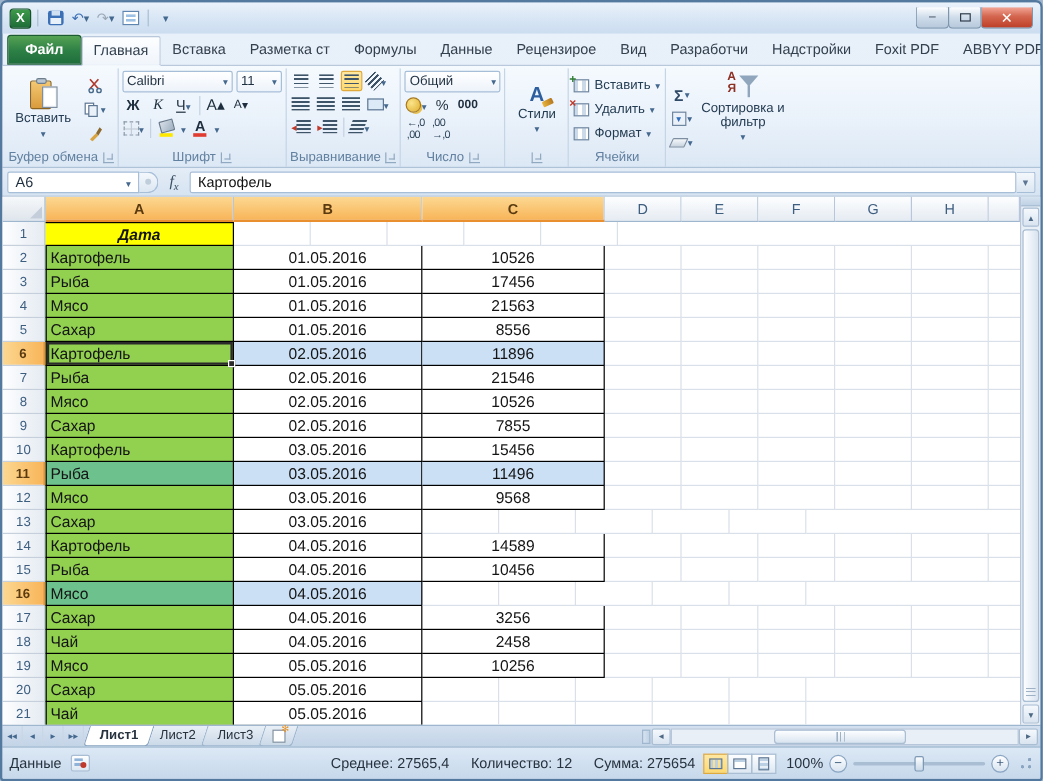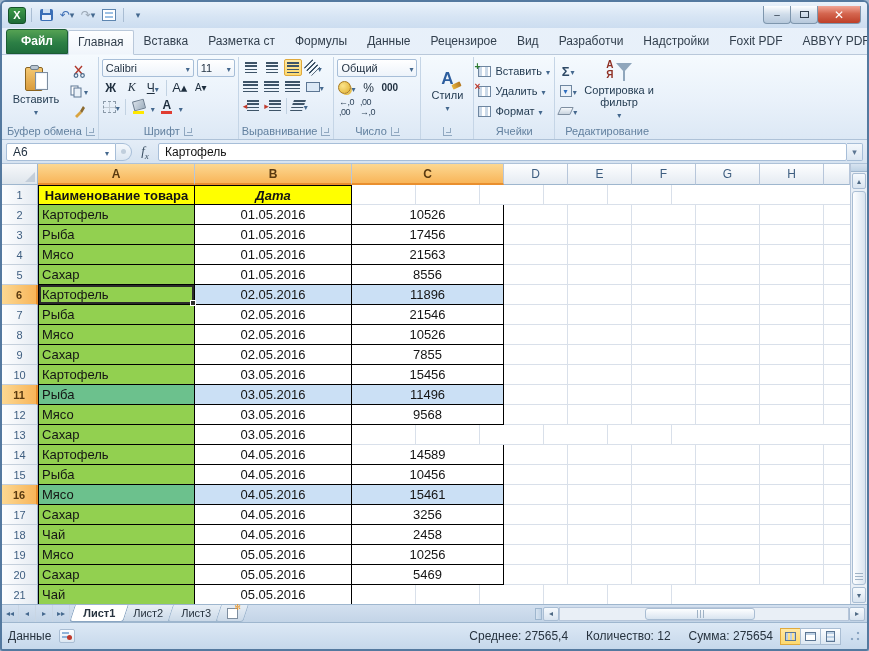--- a/index.html
+++ b/index.html
@@ -503,23 +503,20 @@
         </div>
         <div class="bigbtn2">
           <span class="sortico">
               <span class="az">А<br>Я</span>
               <span class="funnel"></span>
             </span>
           <span>Сортировка и фильтр</span>
           <span class="i-down"></span>
         </div>
       </div>
-      <div class="glabel">
-          <span>Редактирование</span>
-        </div>
     </div>
   </div>
 
   <div class="formulabar">
     <div class="namebox">
         <span>А6</span>
         <span class="i-down"></span>
       </div>
     <div class="nb-split">
         <i></i>
@@ -541,21 +538,20 @@
           <div class="colhdr" style="width: 64px;">D</div>
           <div class="colhdr" style="width: 64px;">E</div>
           <div class="colhdr" style="width: 64px;">F</div>
           <div class="colhdr" style="width: 64px;">G</div>
           <div class="colhdr" style="width: 64px;">H</div>
           <div class="colhdr" style="flex: 1 1 0%;"></div>
         </div>
       <div class="gridrows" id="gridrows">
           <div class="grow">
             <div class="rowhdr">1</div>
-            <div class="cell hdr colA" style="width: 157px;">Наименование товара</div>
             <div class="cell hdr" style="width: 157px; font-style: italic;">Дата</div>
             <div class="cell empty" style="width: 64px;"></div>
             <div class="cell empty" style="width: 64px;"></div>
             <div class="cell empty" style="width: 64px;"></div>
             <div class="cell empty" style="width: 64px;"></div>
             <div class="cell empty" style="width: 64px;"></div>
             <div class="cell empty" style="flex: 1 1 0%; border-right: none;"></div>
           </div>
           <div class="grow">
             <div class="rowhdr">2</div>
@@ -721,21 +717,20 @@
             <div class="cell empty" style="width: 64px;"></div>
             <div class="cell empty" style="width: 64px;"></div>
             <div class="cell empty" style="width: 64px;"></div>
             <div class="cell empty" style="width: 64px;"></div>
             <div class="cell empty" style="flex: 1 1 0%; border-right: none;"></div>
           </div>
           <div class="grow">
             <div class="rowhdr sel">16</div>
             <div class="cell colA selgreen" style="width: 157px;">Мясо</div>
             <div class="cell center selblue" style="width: 157px;">04.05.2016</div>
-            <div class="cell center selblue" style="width: 152px;">15461</div>
             <div class="cell empty" style="width: 64px;"></div>
             <div class="cell empty" style="width: 64px;"></div>
             <div class="cell empty" style="width: 64px;"></div>
             <div class="cell empty" style="width: 64px;"></div>
             <div class="cell empty" style="width: 64px;"></div>
             <div class="cell empty" style="flex: 1 1 0%; border-right: none;"></div>
           </div>
           <div class="grow">
             <div class="rowhdr">17</div>
             <div class="cell colA green" style="width: 157px;">Сахар</div>
@@ -769,21 +764,20 @@
             <div class="cell empty" style="width: 64px;"></div>
             <div class="cell empty" style="width: 64px;"></div>
             <div class="cell empty" style="width: 64px;"></div>
             <div class="cell empty" style="width: 64px;"></div>
             <div class="cell empty" style="flex: 1 1 0%; border-right: none;"></div>
           </div>
           <div class="grow">
             <div class="rowhdr">20</div>
             <div class="cell colA green" style="width: 157px;">Сахар</div>
             <div class="cell center" style="width: 157px;">05.05.2016</div>
-            <div class="cell center" style="width: 152px;">5469</div>
             <div class="cell empty" style="width: 64px;"></div>
             <div class="cell empty" style="width: 64px;"></div>
             <div class="cell empty" style="width: 64px;"></div>
             <div class="cell empty" style="width: 64px;"></div>
             <div class="cell empty" style="width: 64px;"></div>
             <div class="cell empty" style="flex: 1 1 0%; border-right: none;"></div>
           </div>
           <div class="grow">
             <div class="rowhdr">21</div>
             <div class="cell colA green" style="width: 157px;">Чай</div>
@@ -850,15 +844,23 @@
       <span class="vbtn on">
           <span class="vglyph"></span>
         </span>
       <span class="vbtn">
           <span class="vglyph2"></span>
         </span>
       <span class="vbtn">
           <span class="vglyph" style="transform:rotate(90deg);"></span>
         </span>
     </span>
+    <span class="zoomctl">
+      <span>100%</span>
+      <span class="zbtn">−</span>
+      <span class="ztrack">
+          <span class="zthumb"></span>
+        </span>
+      <span class="zbtn">+</span>
+    </span>
     <span class="rgripdots"></span>
   </div>
 </div>
 
 </body></html>

